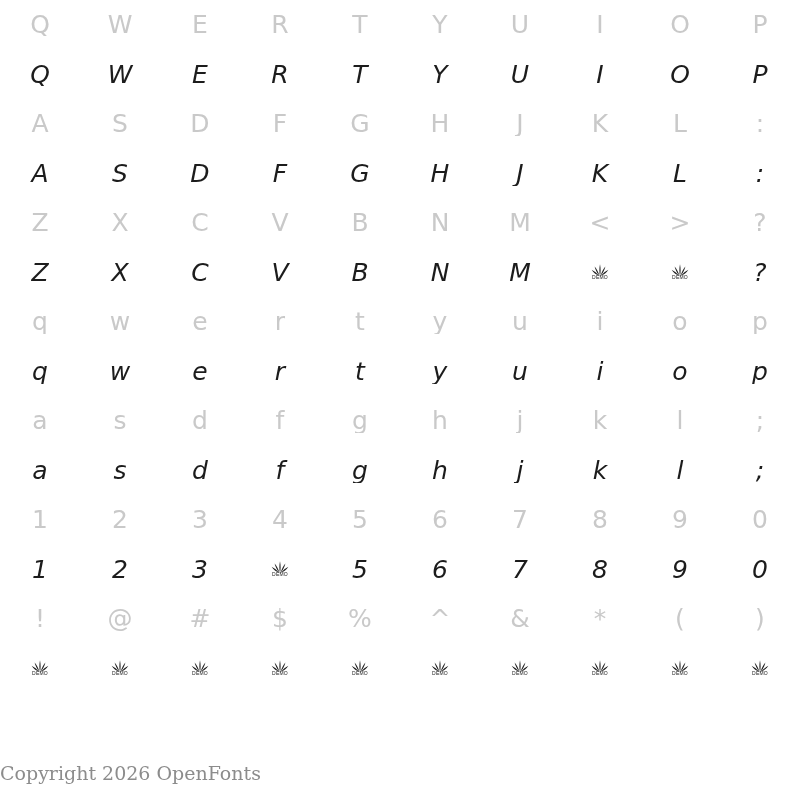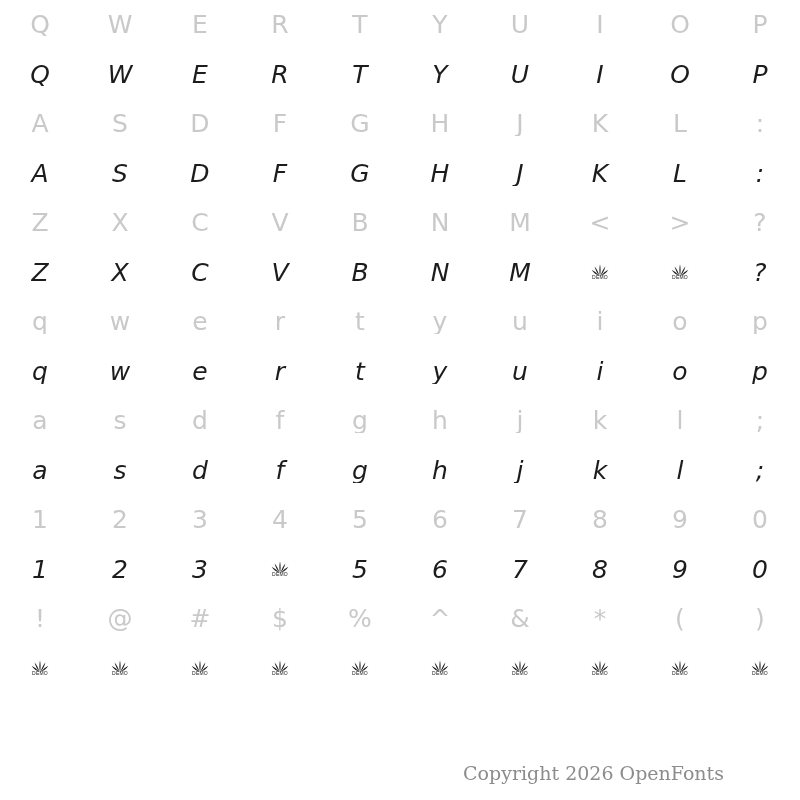--- a/index.html
+++ b/index.html
@@ -81,21 +81,21 @@
     font-style: normal;
     letter-spacing: 0.2px;
     color: #1c1c1c;
     font-family: "Liberation Sans", sans-serif;
   }
   .footer {
     position: absolute;
     left: 0;
     bottom: 16px;
     width: 800px;
-    text-align: right;
+    text-align: left;
     padding-right: 76px;
     box-sizing: border-box;
   }
   .copyright {
     color: #8c8c8c;
     font-size: 19px;
     font-family: "DejaVu Serif", serif;
   }
 </style>
 </head>

